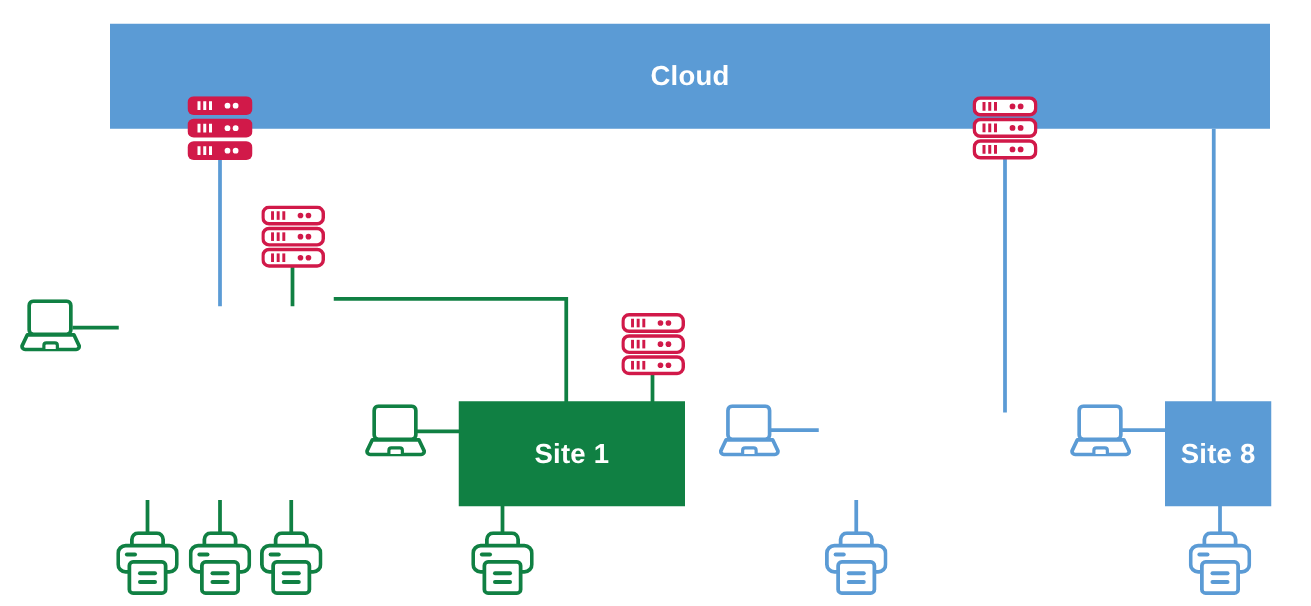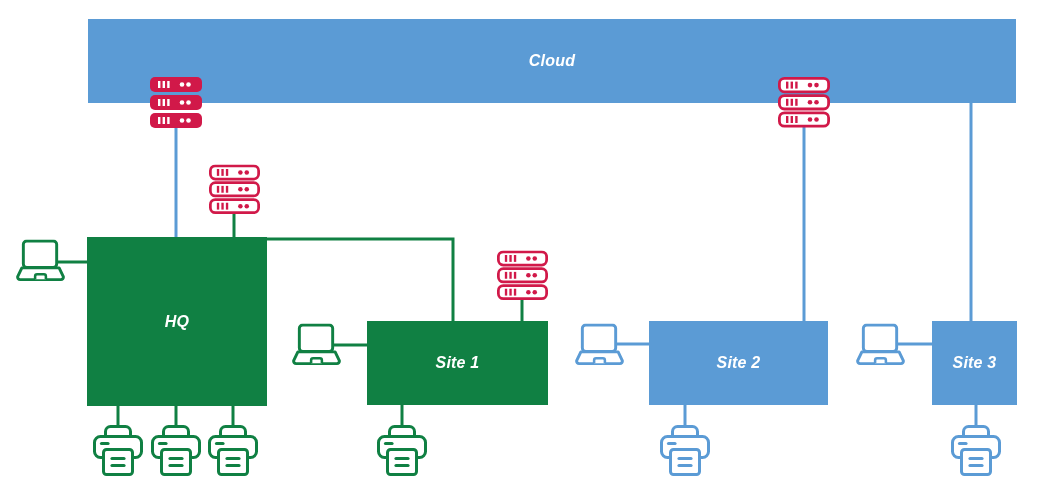--- a/index.html
+++ b/index.html
@@ -10,23 +10,22 @@
     font-family:"Liberation Sans",sans-serif;
     overflow:hidden;
   }
   .wires{position:absolute;left:0;top:0;width:1049px;height:485px;}
   .wire{fill:none;stroke-width:3px;}
   .wire.blue{stroke:var(--color-blue,#5B9BD5);}
   .wire.green{stroke:var(--color-green,#108043);}
   .node{position:absolute;display:flex;align-items:center;justify-content:center;}
   .node-label{
     color:var(--color-label_text,#FFFFFF);
-    font-weight:bold;font-size:16px;letter-spacing:.2px;
+    font-weight:bold;font-size:22px;letter-spacing:.2px;
     user-select:none;
-    font-style:italic;
   }
   .fill-blue{background:var(--color-blue,#5B9BD5);}
   .fill-green{background:var(--color-green,#108043);}
   .node-cloud{left:88px;top:19px;width:928px;height:84px;}
   .node-hq{left:87px;top:237px;width:180px;height:169px;}
   .node-site1{left:367px;top:321px;width:181px;height:84px;justify-content:center;}
   .node-site2{left:649px;top:321px;width:179px;height:84px;}
   .node-site3{left:932px;top:321px;width:85px;height:84px;}
   .dev{position:absolute;display:block;}
   .dev.red{color:var(--color-red,#D11949);}
@@ -96,31 +95,25 @@
     <path class="wire green" d="M331 345 H372"></path>
     <path class="wire green" d="M118 400 V429"></path>
     <path class="wire green" d="M176 400 V429"></path>
     <path class="wire green" d="M233 400 V429"></path>
     <path class="wire green" d="M402 400 V429"></path>
   </svg>
 
   <div class="node node-cloud fill-blue">
     <span class="node-label">Cloud</span>
   </div>
-  <div class="node node-hq fill-green">
-    <span class="node-label">HQ</span>
-  </div>
   <div class="node node-site1 fill-green">
     <span class="node-label">Site 1</span>
   </div>
-  <div class="node node-site2 fill-blue">
-    <span class="node-label">Site 2</span>
-  </div>
   <div class="node node-site3 fill-blue">
-    <span class="node-label">Site 3</span>
+    <span class="node-label">Site 8</span>
   </div>
 
   <svg class="dev red" style="left:150px;top:77px;width:52px;height:51px" viewBox="0 0 52 51">
       <use href="#rack-solid"></use>
     </svg>
   <svg class="dev red" style="left:209px;top:164px;width:51px;height:51px" viewBox="0 0 52 51">
       <use href="#rack-outline"></use>
     </svg>
   <svg class="dev red" style="left:497px;top:250px;width:51px;height:51px" viewBox="0 0 52 51">
       <use href="#rack-outline"></use>

